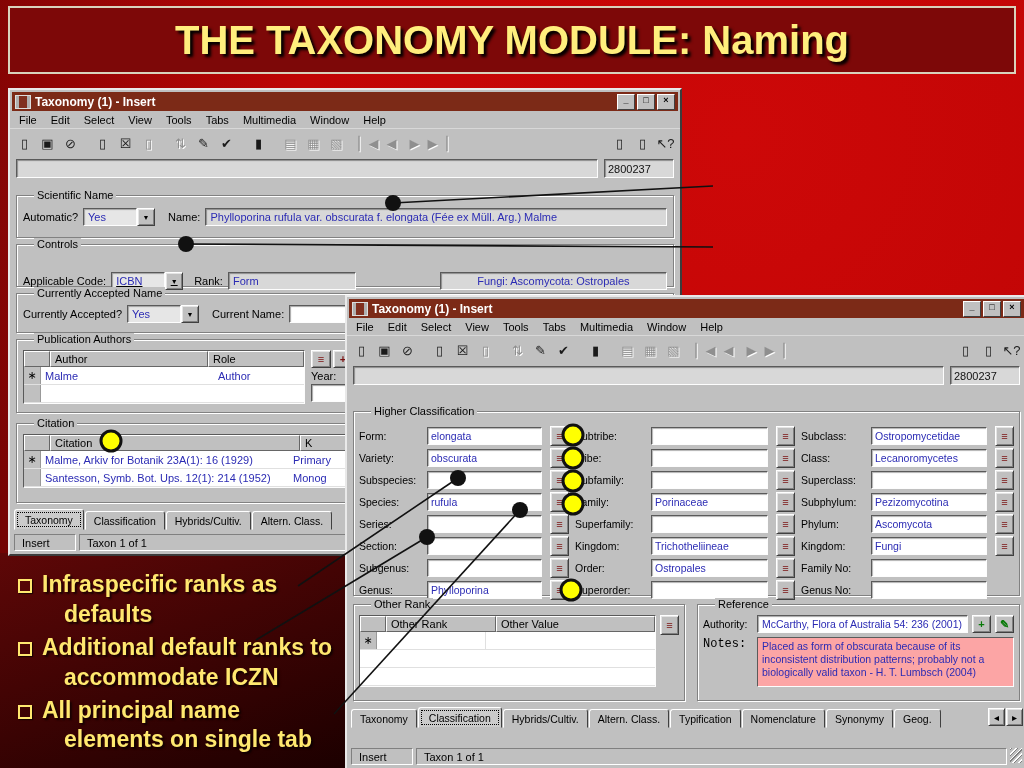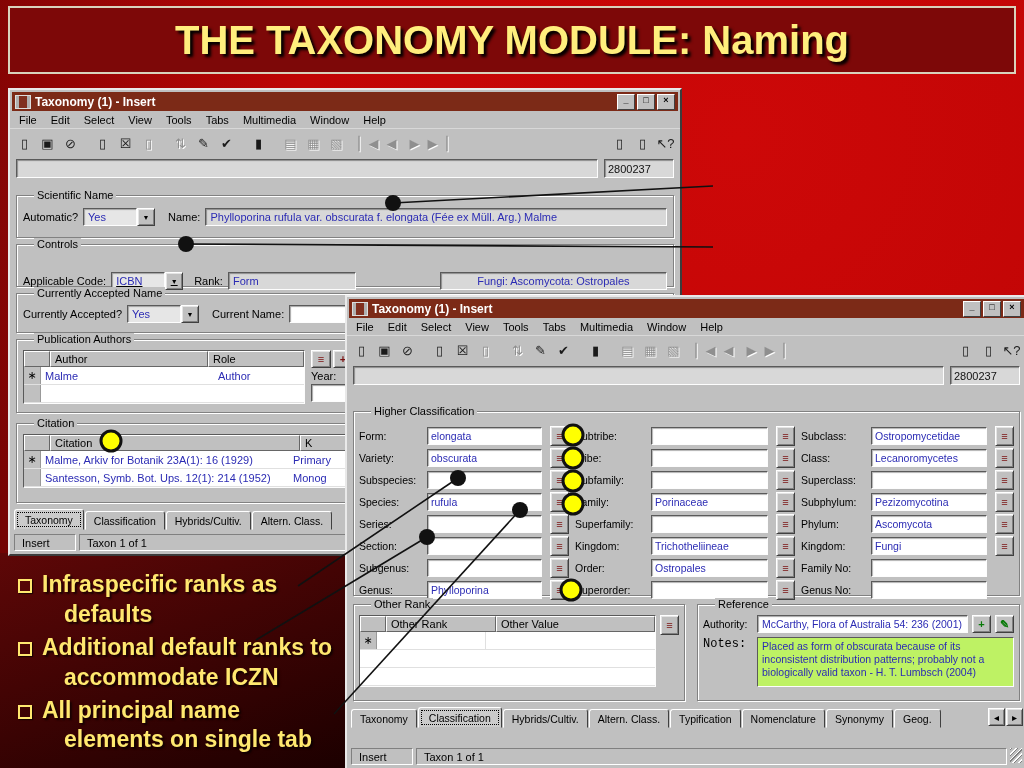--- a/index.html
+++ b/index.html
@@ -77,21 +77,21 @@
   .hc-label{white-space:nowrap;overflow:hidden;font-size:10.5px;}
   .hc-field{flex:1;height:16px;background:#fff;border:1px solid;border-color:#5a5a5a #fdfdfd #fdfdfd #5a5a5a;
     box-shadow:inset 1px 1px 1px rgba(0,0,0,.3);color:#2b2bb4;font-size:10.5px;display:flex;align-items:center;
     padding:0 3px;white-space:nowrap;overflow:hidden;}
   .lookup{width:17px;height:18px;flex:none;}
   .no-lookup .lookup{visibility:hidden;}
   .lkg{color:#7a1010;font-size:11px;font-weight:bold;}
   .c1 .hc-label{width:60px;} .c2 .hc-label{width:68px;} .c3 .hc-label{width:62px;}
   .overlay{position:absolute;left:0;top:0;pointer-events:none;z-index:60;}
   .win2{z-index:20;} .win1{z-index:10;}
-  .notesbox{background:#bef264;color:#2b2bb4;font-size:10.5px;line-height:1.25;padding:2px 4px;
+  .notesbox{background:#fca5a5;color:#2b2bb4;font-size:10.5px;line-height:1.25;padding:2px 4px;
     border:1px solid;border-color:#5a5a5a #fdfdfd #fdfdfd #5a5a5a;}
   .greenplus{color:#0a7a0a;font-weight:bold;}
 </style>
 </head>
 <body>
 
 <div class="slide">
   <div class="dark-quadrant"></div>
 
   <div class="banner">

